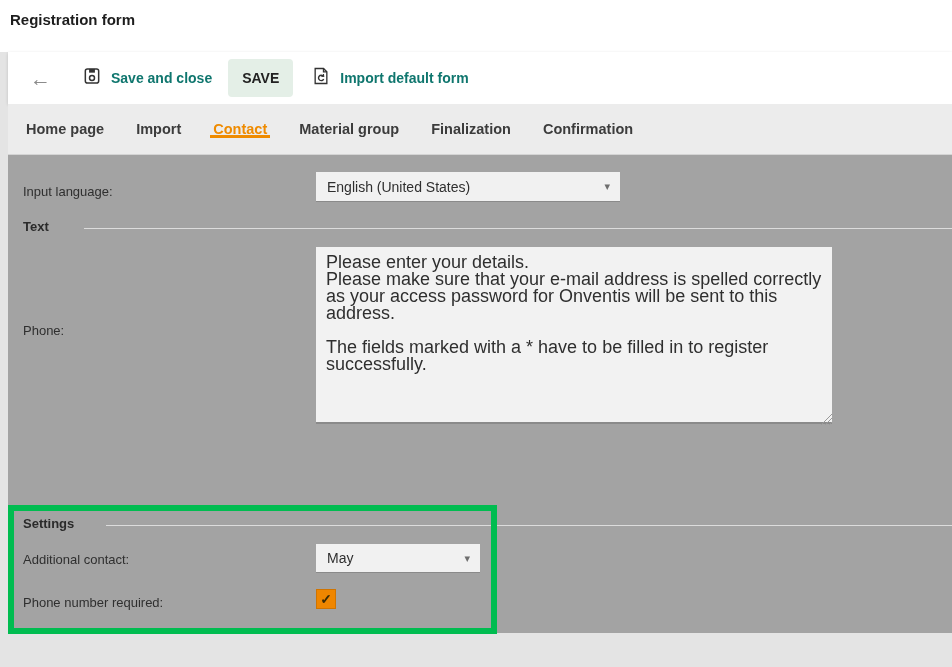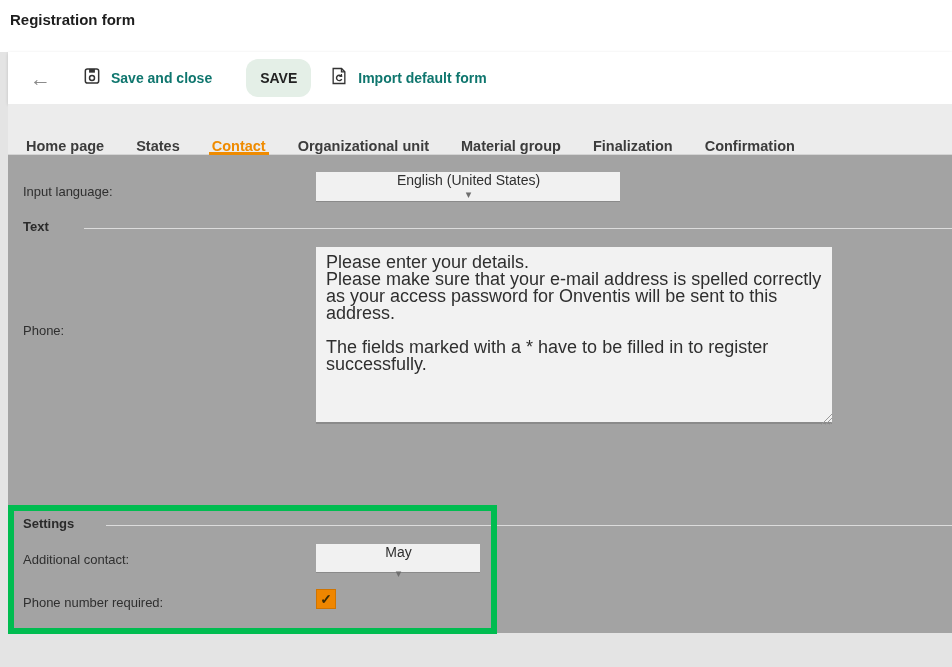--- a/index.html
+++ b/index.html
@@ -35,37 +35,37 @@
     line-height:1;
   }
   .tool-group {
     display:flex; align-items:center; gap:9px;
     margin-left:22px; cursor:pointer;
   }
   .tool-group .tb-label {
     font-size:14px; font-weight:bold; color:#0f766e;
   }
   .save-btn {
-    margin-left:34px;
+    margin-left:16px;
     background:var(--save-bg,#e4efe7);
-    border:none; border-radius:12px;
+    border:none; border-radius:4px;
     padding:11px 14px;
     font-family:inherit;
     font-size:14px; font-weight:bold; color:#222;
     cursor:pointer;
   }
   .import-group { margin-left:18px; }
   .icon-svg { display:block; }
 
   
   .tab-bar {
     position:absolute; left:8px; top:104px; width:944px; height:51px;
     background:#ececec;
     border-bottom:1px solid #d4d4d4;
-    display:flex; align-items:flex-end;
+    display:flex; align-items:center;
     padding-left:2px;
   }
   .tab {
     display:flex; align-items:center;
     padding:0 16px;
     font-size:14.5px; font-weight:bold; color:#3c3c3c;
     position:relative; cursor:pointer; white-space:nowrap;
   }
   .tab.active { color:var(--accent,#ef8b00); }
   .tab.active::after {
@@ -91,21 +91,20 @@
   }
 
   .select-box {
     position:absolute;
     background:#f1f1f1;
     border-bottom:1px solid #8a8a8a;
     display:flex; align-items:center; justify-content:space-between;
     padding:0 10px 0 11px;
     font-size:14px; color:#2f2f2f;
     cursor:pointer;
-    flex-direction:column;
   }
   .select-caret { font-size:11px; color:#6e6e6e; }
 
   .lang-select { left:308px; top:17px; width:304px; height:30px; }
   .contact-select { left:308px; top:389px; width:164px; height:29px;gap:7px; }
 
   .text-area {
     position:absolute; left:308px; top:92px; width:516px; height:177px;
     background:#f2f2f2;
     border:none; border-bottom:2px solid #8a8a8a;
@@ -165,23 +164,22 @@
         <path d="M14.6 12.2a3.2 3.2 0 1 0 .6 3.4" stroke-width="1.7"></path>
         <path d="M14.9 9.6l.3 2.9-2.9-.3" stroke-width="1.4"></path>
       </svg>
     </span>
     <span class="tb-label">Import default form</span>
   </div>
 </div>
 
 <div class="tab-bar">
   <div class="tab">Home page</div>
-  <div class="tab">States</div>
+  <div class="tab">Import</div>
   <div class="tab active">Contact</div>
-  <div class="tab">Organizational unit</div>
   <div class="tab">Material group</div>
   <div class="tab">Finalization</div>
   <div class="tab">Confirmation</div>
 </div>
 
 <div class="content">
 
   <div class="field-label" style="top:29px;">Input language:</div>
   <div class="select-box lang-select">
     <span>English (United States)</span>

